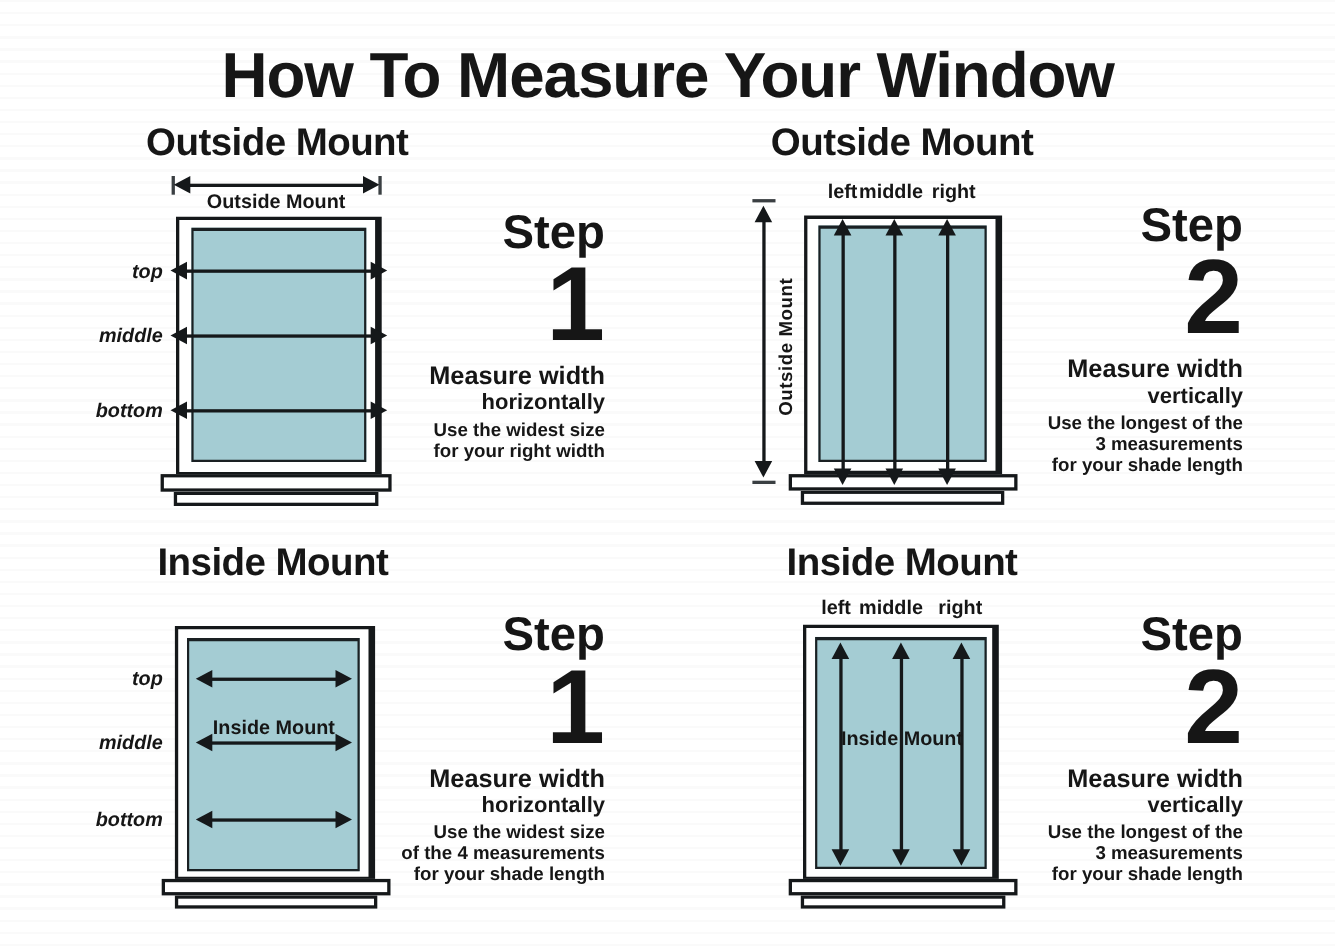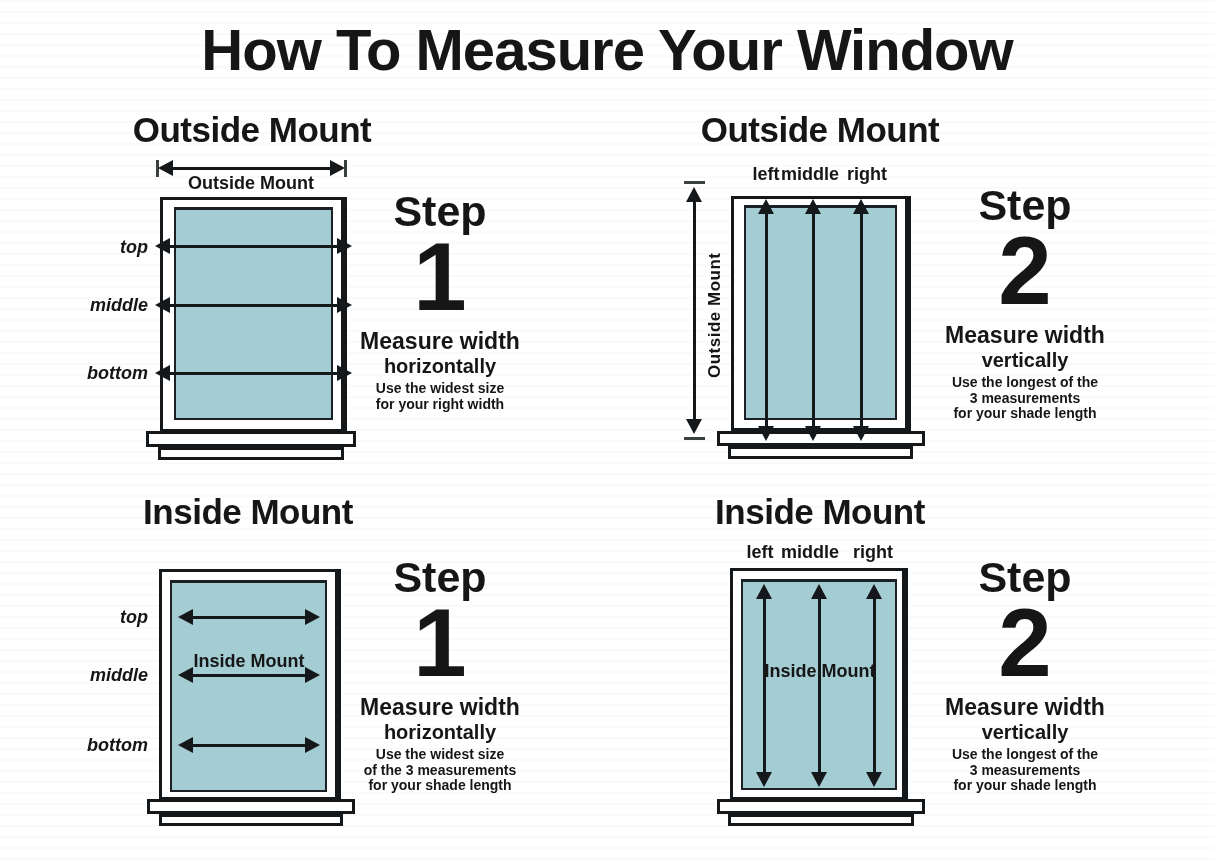--- a/index.html
+++ b/index.html
@@ -5,21 +5,21 @@
   html,body{margin:0;padding:0;}
   body{
     width:1214px;height:865px;position:relative;overflow:hidden;
     background:
       repeating-linear-gradient(180deg, rgba(0,0,0,0.018) 0 2px, transparent 2px 11px),
       #ffffff;
     font-family:"Liberation Sans", sans-serif;
     font-weight:700;color:#161616;
   }
   .abs{position:absolute;}
-  .title{left:0;right:0;top:20px;text-align:center;font-size:58px;letter-spacing:-1px;line-height:1.05;}
+  .title{left:0;right:0;top:39px;text-align:center;font-size:58px;letter-spacing:-1px;line-height:1.05;}
   .hd{text-align:center;font-size:35px;letter-spacing:-0.5px;line-height:1.05;}
   .lbl{font-size:18px;line-height:18px;}
   .lbl.r{text-align:right;font-style:italic;}
   .lbl.c{text-align:center;}
   
   .win{background:#fff;border:3px solid #15181a;border-right-width:6px;box-sizing:border-box;}
   .glass{background:var(--glass,#a4ccd3);border:2px solid #1a2023;border-top-width:3px;box-sizing:border-box;}
   .sill{background:#fff;border:3px solid #15181a;box-sizing:border-box;}
   
   .harrow{height:3px;background:#15181a;}
@@ -32,26 +32,26 @@
     border-left:8px solid transparent;border-right:8px solid transparent;border-bottom:15px solid #15181a;}
   .varrow::after{content:"";position:absolute;bottom:-14px;left:-7px;width:0;height:0;
     border-left:8px solid transparent;border-right:8px solid transparent;border-top:15px solid #15181a;}
   .tickv{width:3px;height:17px;background:#3a3f42;}
   .tickh{width:21px;height:3px;background:#3a3f42;}
   .mlabel{font-size:18px;text-align:center;line-height:19px;}
   .vtext{writing-mode:vertical-rl;transform:rotate(180deg);font-size:17px;letter-spacing:0.5px;
     display:flex;align-items:center;justify-content:center;}
   .innerlbl{font-size:18px;text-align:center;line-height:19px;}
   
-  .step{text-align:center;line-height:1;}
+  .step{text-align:right;line-height:1;}
   .step .w{font-size:43px;line-height:1;}
   .step .n{font-size:96px;line-height:0.88;margin-top:2px;}
   .step .m1{font-size:23px;line-height:1.15;margin-top:9px;}
   .step .m2{font-size:20px;line-height:1.15;}
-  .step .note{font-size:14px;line-height:1.12;margin-top:3px;}
+  .step .note{font-size:17px;line-height:1.12;margin-top:3px;}
   .step .note div{line-height:1.12;}
 </style>
 </head>
 <body>
 
 <div class="abs title">How To Measure Your Window</div>
 
 <div class="abs hd" style="left:92px;top:112px;width:320px;">Outside Mount</div>
 
 <div class="abs tickv" style="left:156px;top:160px;"></div>
@@ -131,21 +131,21 @@
 <div class="abs lbl r" style="left:58px;top:666px;width:90px;">middle</div>
 <div class="abs lbl r" style="left:58px;top:736px;width:90px;">bottom</div>
 
 <div class="abs step" style="left:330px;top:556px;width:220px;">
   <div class="w">Step</div>
   <div class="n">1</div>
   <div class="m1">Measure width</div>
   <div class="m2">horizontally</div>
   <div class="note">
     <div>Use the widest size</div>
-    <div>of the 3 measurements</div>
+    <div>of the 4 measurements</div>
     <div>for your shade length</div>
   </div>
 </div>
 
 <div class="abs hd" style="left:670px;top:494px;width:300px;">Inside Mount</div>
 
 <div class="abs lbl c" style="left:725px;top:543px;width:70px;">left</div>
 <div class="abs lbl c" style="left:775px;top:543px;width:70px;">middle</div>
 <div class="abs lbl c" style="left:838px;top:543px;width:70px;">right</div>
 

